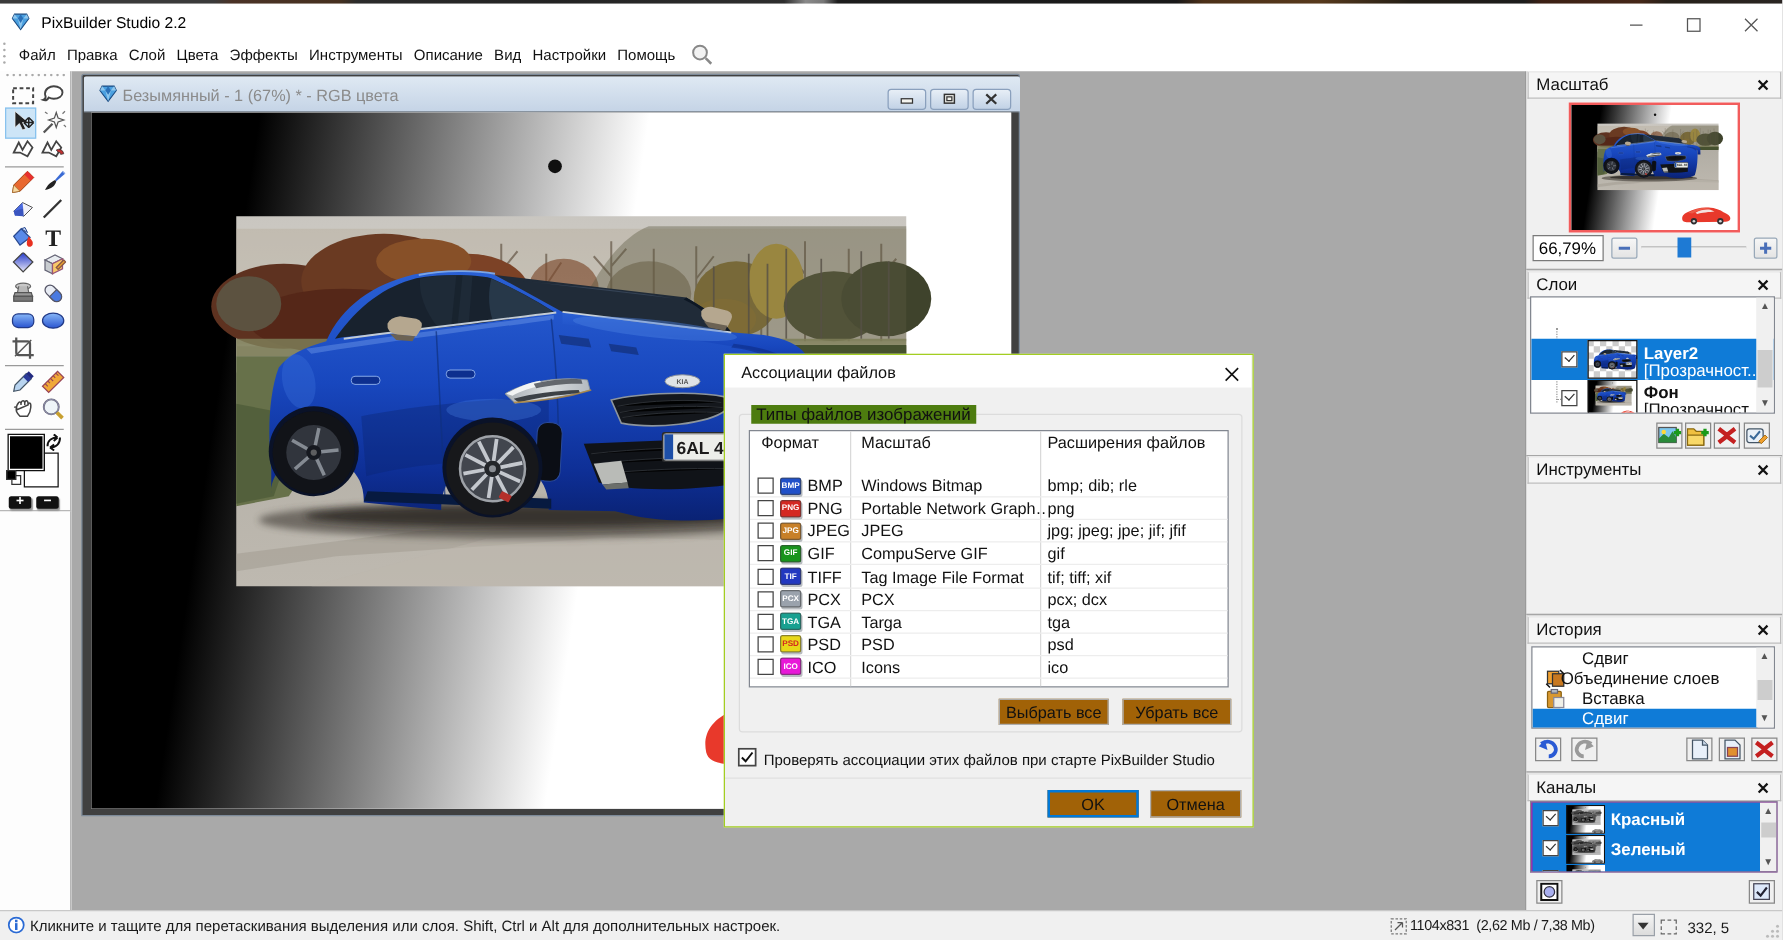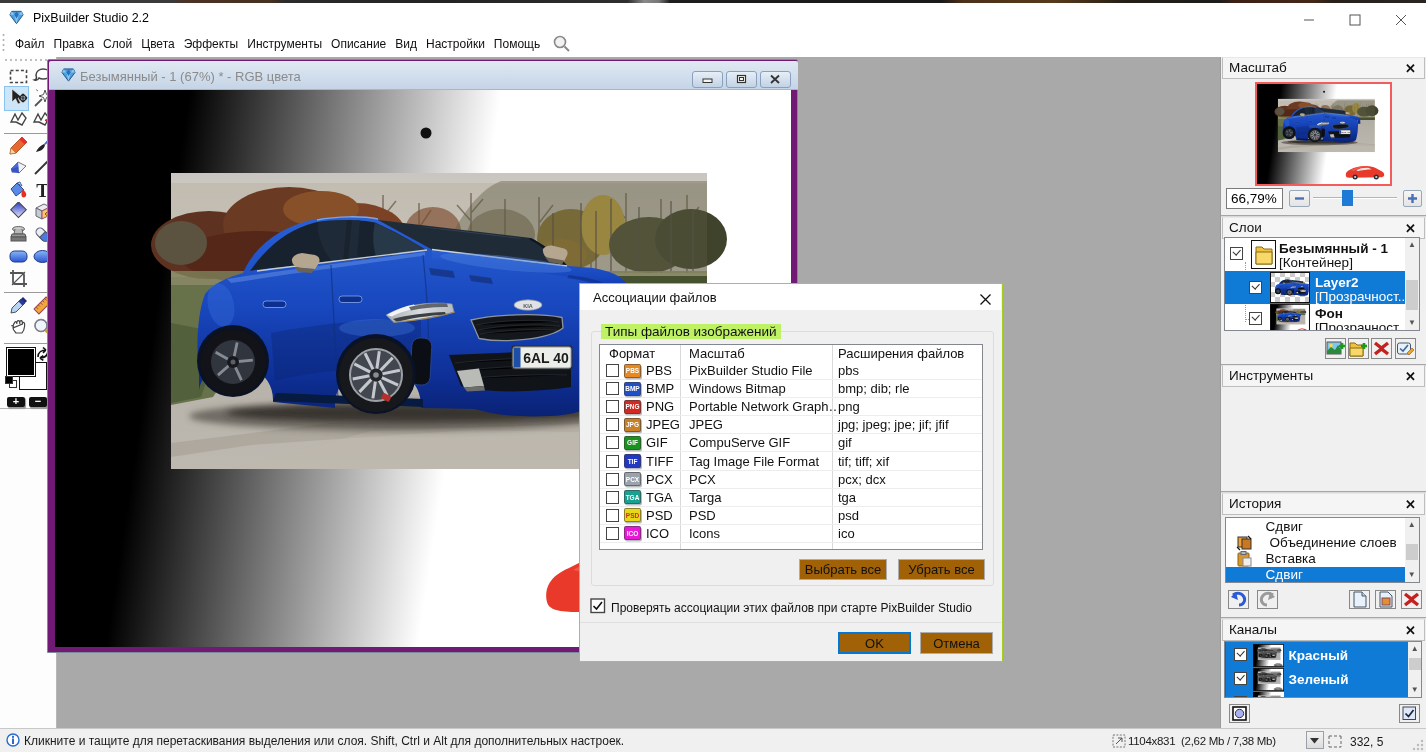--- a/index.html
+++ b/index.html
@@ -17,31 +17,31 @@
 
 #leftcol{left:0;top:57px;width:57px;height:671px;background:#fdfdfd;border-right:1px solid #b7b7b7}
 #toolbox{left:0;top:57px;width:57px;height:352px;background:#fdfdfd;border-right:1px solid #b7b7b7;border-bottom:1px solid #b7b7b7}
 .tool{position:absolute;width:21px;height:21px}
 .tsep{position:absolute;left:4px;width:47px;height:1px;background:#9a9a9a}
 .pm{width:18px;height:10px;background:#111;border-radius:2px;box-shadow:1px 1.5px 1px #999;color:#fff;display:flex;align-items:center;justify-content:center;font-size:11px;font-weight:bold}
 .pm span{margin-top:-1.5px}
 
 #canvas{left:57px;top:57px;width:1163px;height:671px;background:#a9a9a9}
 
-#docwin{left:47px;top:59px;width:751px;height:594px;background:#701a75;border:1px solid #7d8a99;border-radius:2px 2px 0 0}
+#docwin{left:65px;top:59px;width:751px;height:594px;background:#404040;border:1px solid #7d8a99;border-radius:2px 2px 0 0}
 #doctitle{left:1px;top:1px;width:749px;height:29px;background:linear-gradient(#dfe9f3,#c5d4e6);border-bottom:1px solid #a7b6c9;border-radius:2px 2px 0 0}
 #doctitletext{left:31px;top:8px;font-size:13px;color:#8b8b8b}
 .docbtn{position:absolute;top:10px;width:31px;height:17px;background:linear-gradient(#e7eef6,#c2d2e6);border:1px solid #8aa0bd;border-radius:3px}
 #doccanvas{left:7px;top:30px;width:736px;height:557px;background:#fff}
 
 #dialog{left:579px;top:283px;width:424px;height:379px;background:#f0f0f0;border:1.5px solid #a3ce21}
 #dlgtitle{left:0;top:0;width:421px;height:26px;background:#fff}
 #dlgtitletext{left:13px;top:6px;font-size:13px;color:#111}
 #dlggroup{left:11px;top:47px;width:403px;height:255px;border:1px solid #dcdcdc;border-radius:3px}
-#dlggrouplabel{position:absolute;left:9px;top:-8px;background:#bef264;padding:0 4px;font-size:13.5px;color:#111;white-space:nowrap}
+#dlggrouplabel{position:absolute;left:9px;top:-8px;background:#4d7c0f;padding:0 4px;font-size:13.5px;color:#111;white-space:nowrap}
 #dlgtable{left:19px;top:60px;width:384px;height:206px;background:#fff;border:1px solid #828790;font-size:13px;color:#111}
 .tcol{top:0;width:1px;height:204px;background:#d9d9d9}
 .thead{top:1px}
 .trow{left:0;width:382px;height:18.1px;border-bottom:1px solid #ededed}
 .trow .cb{position:absolute;left:6px;top:2px;width:13px;height:13px;background:#fff;border:1px solid #454545}
 .trow .fi{position:absolute;left:24px;top:1.5px;width:17px;height:14px;color:#fff;font-size:6.5px;font-weight:bold;display:flex;align-items:center;justify-content:center;border-radius:2px;border:1px solid rgba(60,60,60,.55);box-shadow:1px 1.5px 0 #b8bcc0}
 .trow .fn{position:absolute;left:46px;top:1px}
 .trow .fd{position:absolute;left:89px;top:1px;width:147px;overflow:hidden;white-space:nowrap}
 .trow .fe{position:absolute;left:238px;top:1px}
 .wbtn{background:#a16207;border:1px solid #adadad;font-family:"Liberation Sans",sans-serif;font-size:13px;color:#111;padding:0}
@@ -460,27 +460,20 @@
   </div>
   <div class="abs" id="dlggroup">
         <span id="dlggrouplabel">Типы файлов изображений</span>
       </div>
   <div class="abs" id="dlgtable">
     <div class="abs tcol" style="left:80px"></div>
         <div class="abs tcol" style="left:231.5px"></div>
     <div class="abs thead" style="left:9px">Формат</div>
         <div class="abs thead" style="left:89px">Масштаб</div>
         <div class="abs thead" style="left:238px">Расширения файлов</div>
-    <div class="abs trow" style="top:17px">
-          <span class="cb"></span>
-          <span class="fi" style="background:#e8881e">PBS</span>
-          <span class="fn">PBS</span>
-          <span class="fd">PixBuilder Studio File</span>
-          <span class="fe">pbs</span>
-        </div>
     <div class="abs trow" style="top:35.1px">
           <span class="cb"></span>
           <span class="fi" style="background:#2050c8">BMP</span>
           <span class="fn">BMP</span>
           <span class="fd">Windows Bitmap</span>
           <span class="fe">bmp; dib; rle</span>
         </div>
     <div class="abs trow" style="top:53.2px">
           <span class="cb"></span>
           <span class="fi" style="background:#d42822">PNG</span>
@@ -573,30 +566,20 @@
         <svg width="11" height="11" viewBox="0 0 11 11">
           <path d="M1 5.5 H10 M5.5 1 V10" stroke="#4a6fb8" stroke-width="2.4"></path>
         </svg>
       </div>
   <div class="psep" style="top:158px"></div>
   <div class="phead" style="top:160px">
         <span class="pt">Слои</span>
         <span class="px">✕</span>
       </div>
   <div class="abs" id="layerlist">
-    <div class="abs lrow" style="top:0;height:33px">
-      <span class="lcb" style="left:5px;top:9px"></span>
-      <span class="abs" style="left:26px;top:2px;width:25px;height:29px;background:#fff;border:1.5px solid #111"></span>
-      <svg class="abs" style="left:30px;top:6px" width="18" height="21" viewBox="0 0 18 21">
-            <path d="M1 3 L7 3 L9 5 L17 5 L17 20 L1 20 Z" fill="#f0c040" stroke="#8a6a10"></path>
-            <path d="M1 8 L17 8 L17 20 L1 20 Z" fill="#f8d868" stroke="#8a6a10"></path>
-          </svg>
-      <span class="abs lt1" style="left:54px;top:3px">Безымянный - 1</span>
-      <span class="abs lt2" style="left:54px;top:17px">[Контейнер]</span>
-    </div>
     <div class="abs" style="left:20px;top:24px;width:1px;height:60px;border-left:1px dotted #9a9a9a"></div>
         <div class="abs" style="left:20px;top:49px;width:8px;height:1px;border-top:1px dotted #9a9a9a"></div>
         <div class="abs" style="left:20px;top:81px;width:8px;height:1px;border-top:1px dotted #9a9a9a"></div>
         <div class="abs lrow" style="top:33px;height:33px;background:#0f7bd7">
       <span class="lcb" style="left:24px;top:10px"></span>
       <svg class="abs" style="left:45px;top:1px" width="40" height="31" viewBox="0 0 40 31">
             <rect width="40" height="31" fill="#fff"></rect>
             <g fill="#ccc">
               <rect x="0" y="0" width="5" height="5"></rect>
               <rect x="10" y="0" width="5" height="5"></rect>
@@ -686,21 +669,21 @@
   <div class="abs" id="histlist">
     <div class="abs hrow" style="top:1px">
           <span class="abs" style="left:40px">Сдвиг</span>
         </div>
     <div class="abs hrow" style="top:17px">
           <svg class="abs" style="left:10px;top:0" width="17" height="16" viewBox="0 0 17 16">
             <rect x="2" y="2" width="9" height="10" fill="#f0a030" stroke="#333"></rect>
             <rect x="6" y="4" width="9" height="10" fill="#c87820" stroke="#333"></rect>
             <path d="M12 1 l3 3 M1 12 l3 3" stroke="#111" stroke-width="1.2"></path>
           </svg>
-          <span class="abs" style="left:44px">Объединение слоев</span>
+          <span class="abs" style="left:23px">Объединение слоев</span>
         </div>
     <div class="abs hrow" style="top:33px">
           <svg class="abs" style="left:10px;top:0" width="17" height="16" viewBox="0 0 17 16">
             <rect x="2" y="2" width="11" height="13" rx="1" fill="#d89830" stroke="#8a6010"></rect>
             <rect x="5" y="0.5" width="5" height="3" fill="#b0b8c0" stroke="#667"></rect>
             <rect x="7" y="7" width="8" height="8" fill="#f0f0e8" stroke="#889"></rect>
           </svg>
           <span class="abs" style="left:40px">Вставка</span>
         </div>
     <div class="abs hrow" style="top:49px;background:#0f7bd7;color:#fff;width:180px">

